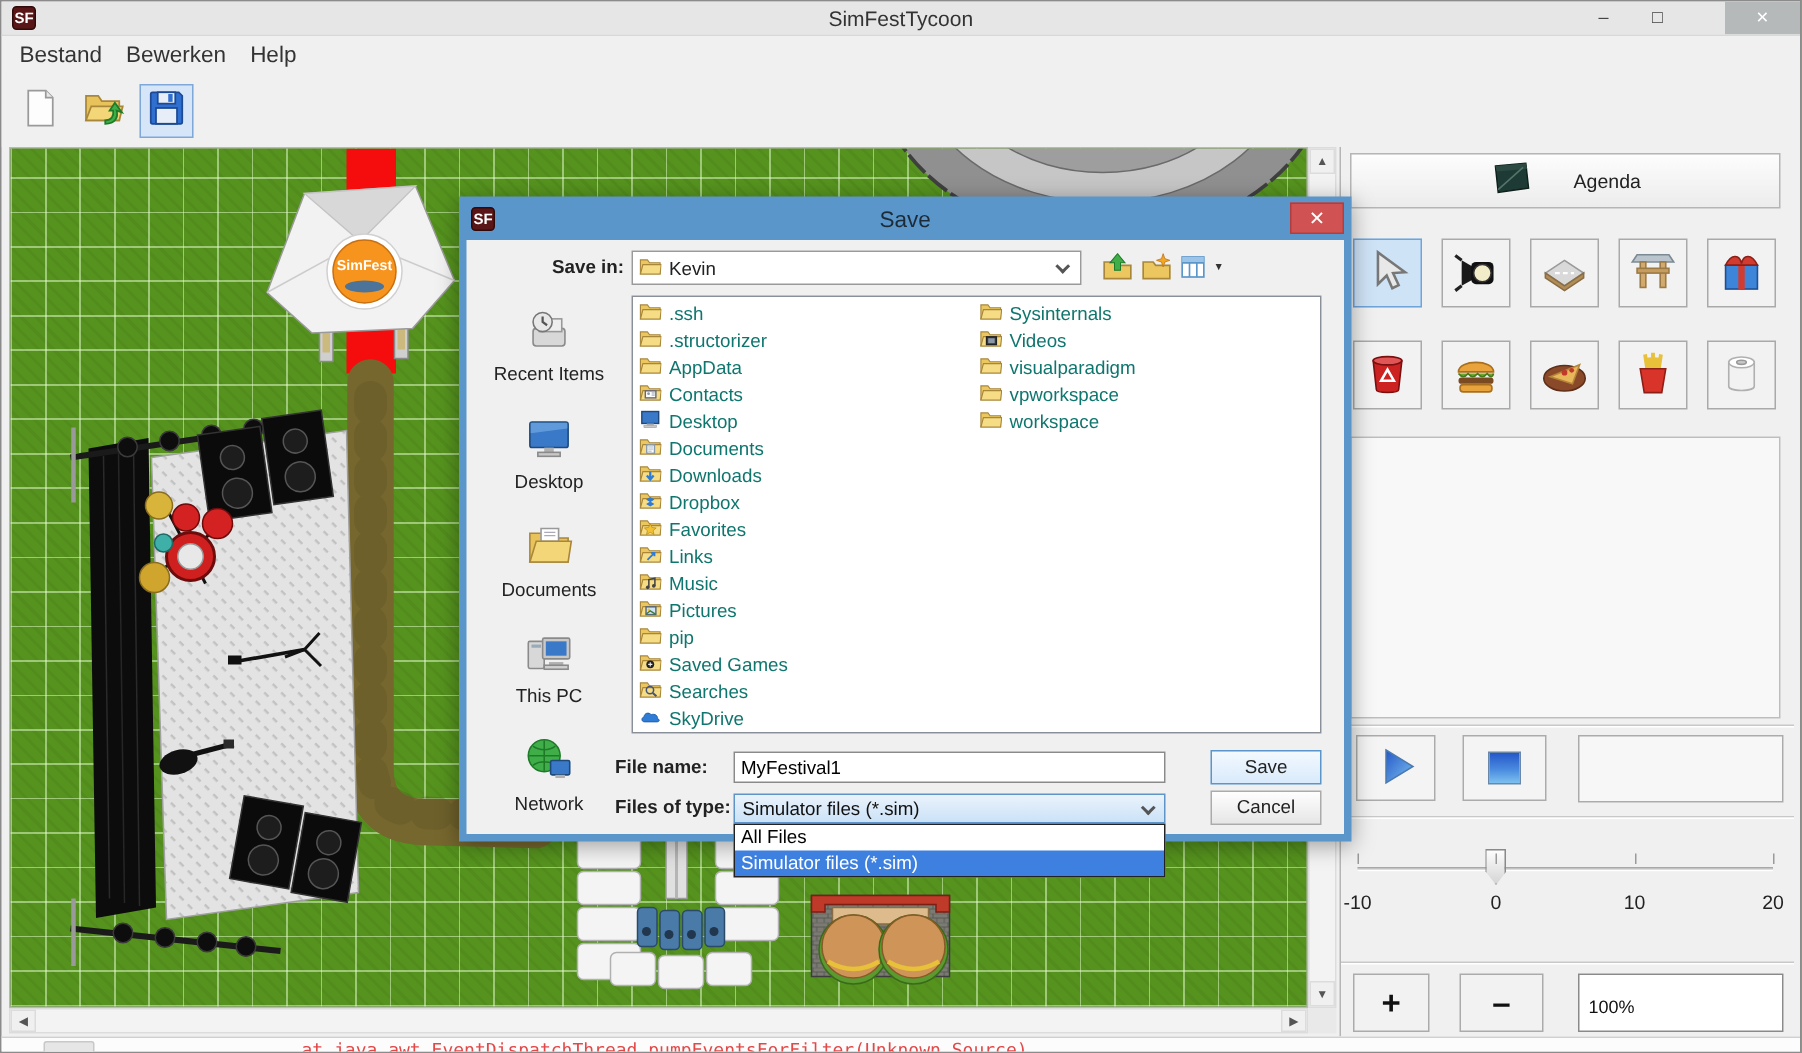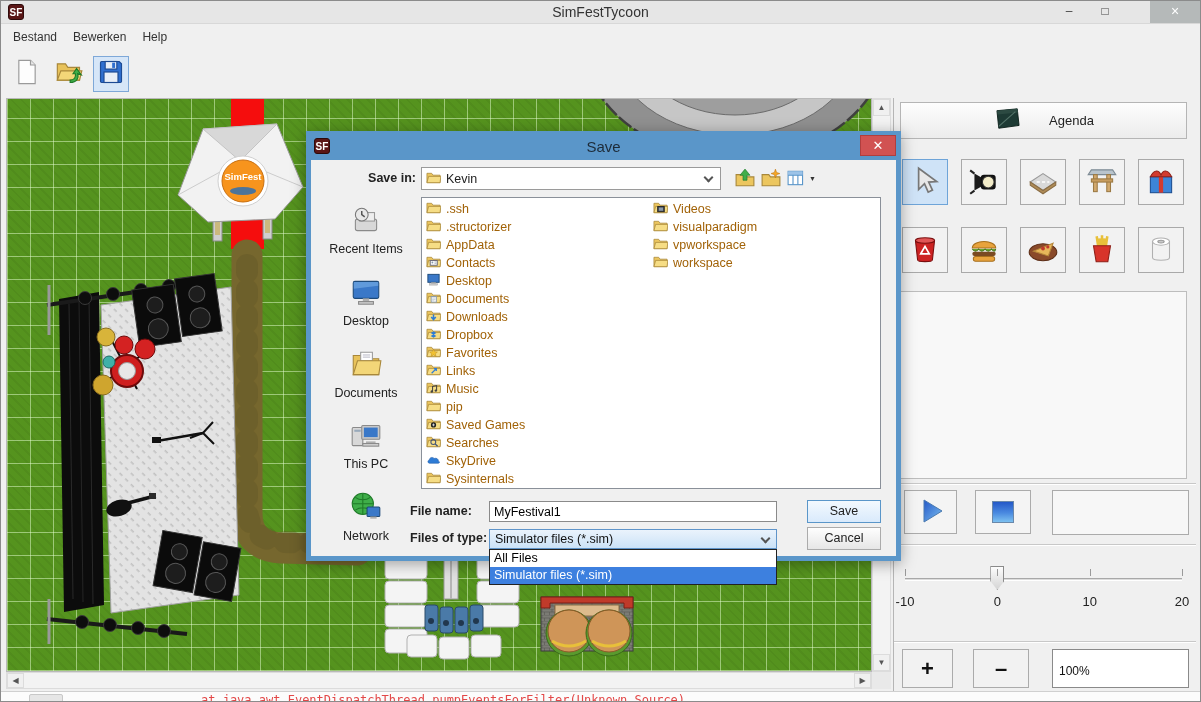--- a/index.html
+++ b/index.html
@@ -15,21 +15,21 @@
     border:1px solid #2e0a0a;}
   .win-title{position:absolute;left:0;right:0;top:3px;text-align:center;font-size:14px;color:#333;}
   .winbtn{position:absolute;top:0;height:22px;text-align:center;line-height:20px;color:#444;font-size:12px;}
   .winbtn.min{right:116px;width:30px;}
   .winbtn.max{right:80px;width:30px;}
   .winbtn.close{right:0;width:50px;background:#b5b9b9;color:#fff;font-size:14px;}
 
   
   .menubar{position:absolute;left:0;top:22px;width:100%;height:26px;background:#f0f0f0;
     border-top:1px solid #d8d8d8;display:flex;align-items:center;padding-left:4px;}
-  .menu-item{padding:3px 8px;color:#333;font-size:12px;}
+  .menu-item{padding:3px 8px;color:#333;font-size:15px;}
   .toolbar{position:absolute;left:0;top:48px;width:100%;height:49px;background:#f0f0f0;display:flex;
     align-items:center;padding-left:8px;gap:6px;}
   .tb-btn{width:36px;height:36px;display:flex;align-items:center;justify-content:center;border:1px solid transparent;}
   .tb-btn svg{width:28px;height:28px;}
   .tb-btn.selected{background:#d6e6f8;border:1px solid #7ea8d8;}
 
   
   .game-viewport{position:absolute;left:5px;top:97px;width:866px;height:574px;
     border:1px solid #b9b9b9;background-color:#55931e;
     background-image:
@@ -119,21 +119,21 @@
   .views-caret{position:absolute;left:21px;top:7px;font-size:7px;color:#333;}
 
   .sidebar{position:absolute;left:6px;top:37px;width:98px;height:352px;display:flex;flex-direction:column;
     justify-content:space-between;padding:6px 0;}
   .place{display:flex;flex-direction:column;align-items:center;gap:2px;color:#222;}
   .place svg{width:34px;height:34px;}
 
   .file-list{position:absolute;left:110px;top:37px;width:460px;height:292px;background:#fff;
     border:1px solid #8a9099;display:flex;flex-direction:column;flex-wrap:wrap;
     padding:2px 0 0 4px;overflow:hidden;}
-  .file-item{height:18px;width:220px;display:flex;align-items:center;gap:5px;color:#a16207;}
+  .file-item{height:18px;width:220px;display:flex;align-items:center;gap:5px;color:#0f766e;}
   .file-item svg{width:15px;height:15px;flex:0 0 15px;}
 
   .fn-input{position:absolute;left:178px;top:341px;width:288px;height:21px;border:1px solid #8a8a8a;
     font-size:12.5px;padding:1px 4px;font-family:"Liberation Sans",sans-serif;background:#fff;}
   .btn{position:absolute;left:496px;width:74px;height:23px;text-align:center;line-height:21px;font-size:12.5px;}
   .btn-save{top:340px;background:linear-gradient(#f3f9fe,#d9eafc);border:1px solid #5a96c9;}
   .btn-cancel{top:367px;background:linear-gradient(#fefefe,#e6e6e6);border:1px solid #ababab;}
   .type-combo{position:absolute;left:178px;top:369px;width:288px;height:20px;
     background:linear-gradient(#eaf3fc,#cbe2f7);border:1px solid #5f94c9;
     display:flex;align-items:center;padding-left:5px;color:#111;}
@@ -653,20 +653,30 @@
                 <path d="M7 12.3 L7 6.8 L11.3 5.9 L11.3 11.3" stroke="#444" stroke-width="1.1" fill="none"></path>
                 <circle cx="6.2" cy="12.3" r="1.3" fill="#444"></circle>
                 <circle cx="10.5" cy="11.3" r="1.3" fill="#444"></circle>
               </svg></span>
             <span>Music</span>
           </div>
           <div class="file-item">
             <span><svg viewBox="0 0 16 16">
                 <path d="M1 3.5 L6 3.5 L7.5 5.5 L15 5.5 L15 13.5 L1 13.5 Z" fill="#ecc65f" stroke="#a8873a" stroke-width="0.8"></path>
                 <path d="M1 13.5 L2.8 6.8 L15.8 6.8 L15 13.5 Z" fill="#f6dd85" stroke="#a8873a" stroke-width="0.8"></path>
+                <rect x="5" y="7" width="7" height="5.5" fill="#cfe3f5" stroke="#556677"></rect>
+                <circle cx="7" cy="9" r="0.9" fill="#e8c23a"></circle>
+                <path d="M5 12.3 L8 9.8 L12 12.3" stroke="#3a7a3a" fill="none"></path>
+              </svg></span>
+            <span>Pictures</span>
+          </div>
+          <div class="file-item">
+            <span><svg viewBox="0 0 16 16">
+                <path d="M1 3.5 L6 3.5 L7.5 5.5 L15 5.5 L15 13.5 L1 13.5 Z" fill="#ecc65f" stroke="#a8873a" stroke-width="0.8"></path>
+                <path d="M1 13.5 L2.8 6.8 L15.8 6.8 L15 13.5 Z" fill="#f6dd85" stroke="#a8873a" stroke-width="0.8"></path>
               </svg></span>
             <span>pip</span>
           </div>
           <div class="file-item">
             <span><svg viewBox="0 0 16 16">
                 <path d="M1 3.5 L6 3.5 L7.5 5.5 L15 5.5 L15 13.5 L1 13.5 Z" fill="#ecc65f" stroke="#a8873a" stroke-width="0.8"></path>
                 <path d="M1 13.5 L2.8 6.8 L15.8 6.8 L15 13.5 Z" fill="#f6dd85" stroke="#a8873a" stroke-width="0.8"></path>
                 <circle cx="8" cy="9.5" r="2.8" fill="#222"></circle>
                 <path d="M6.5 9.5 H9.5 M8 8 V11" stroke="#eee" stroke-width="0.8"></path>
               </svg></span>

